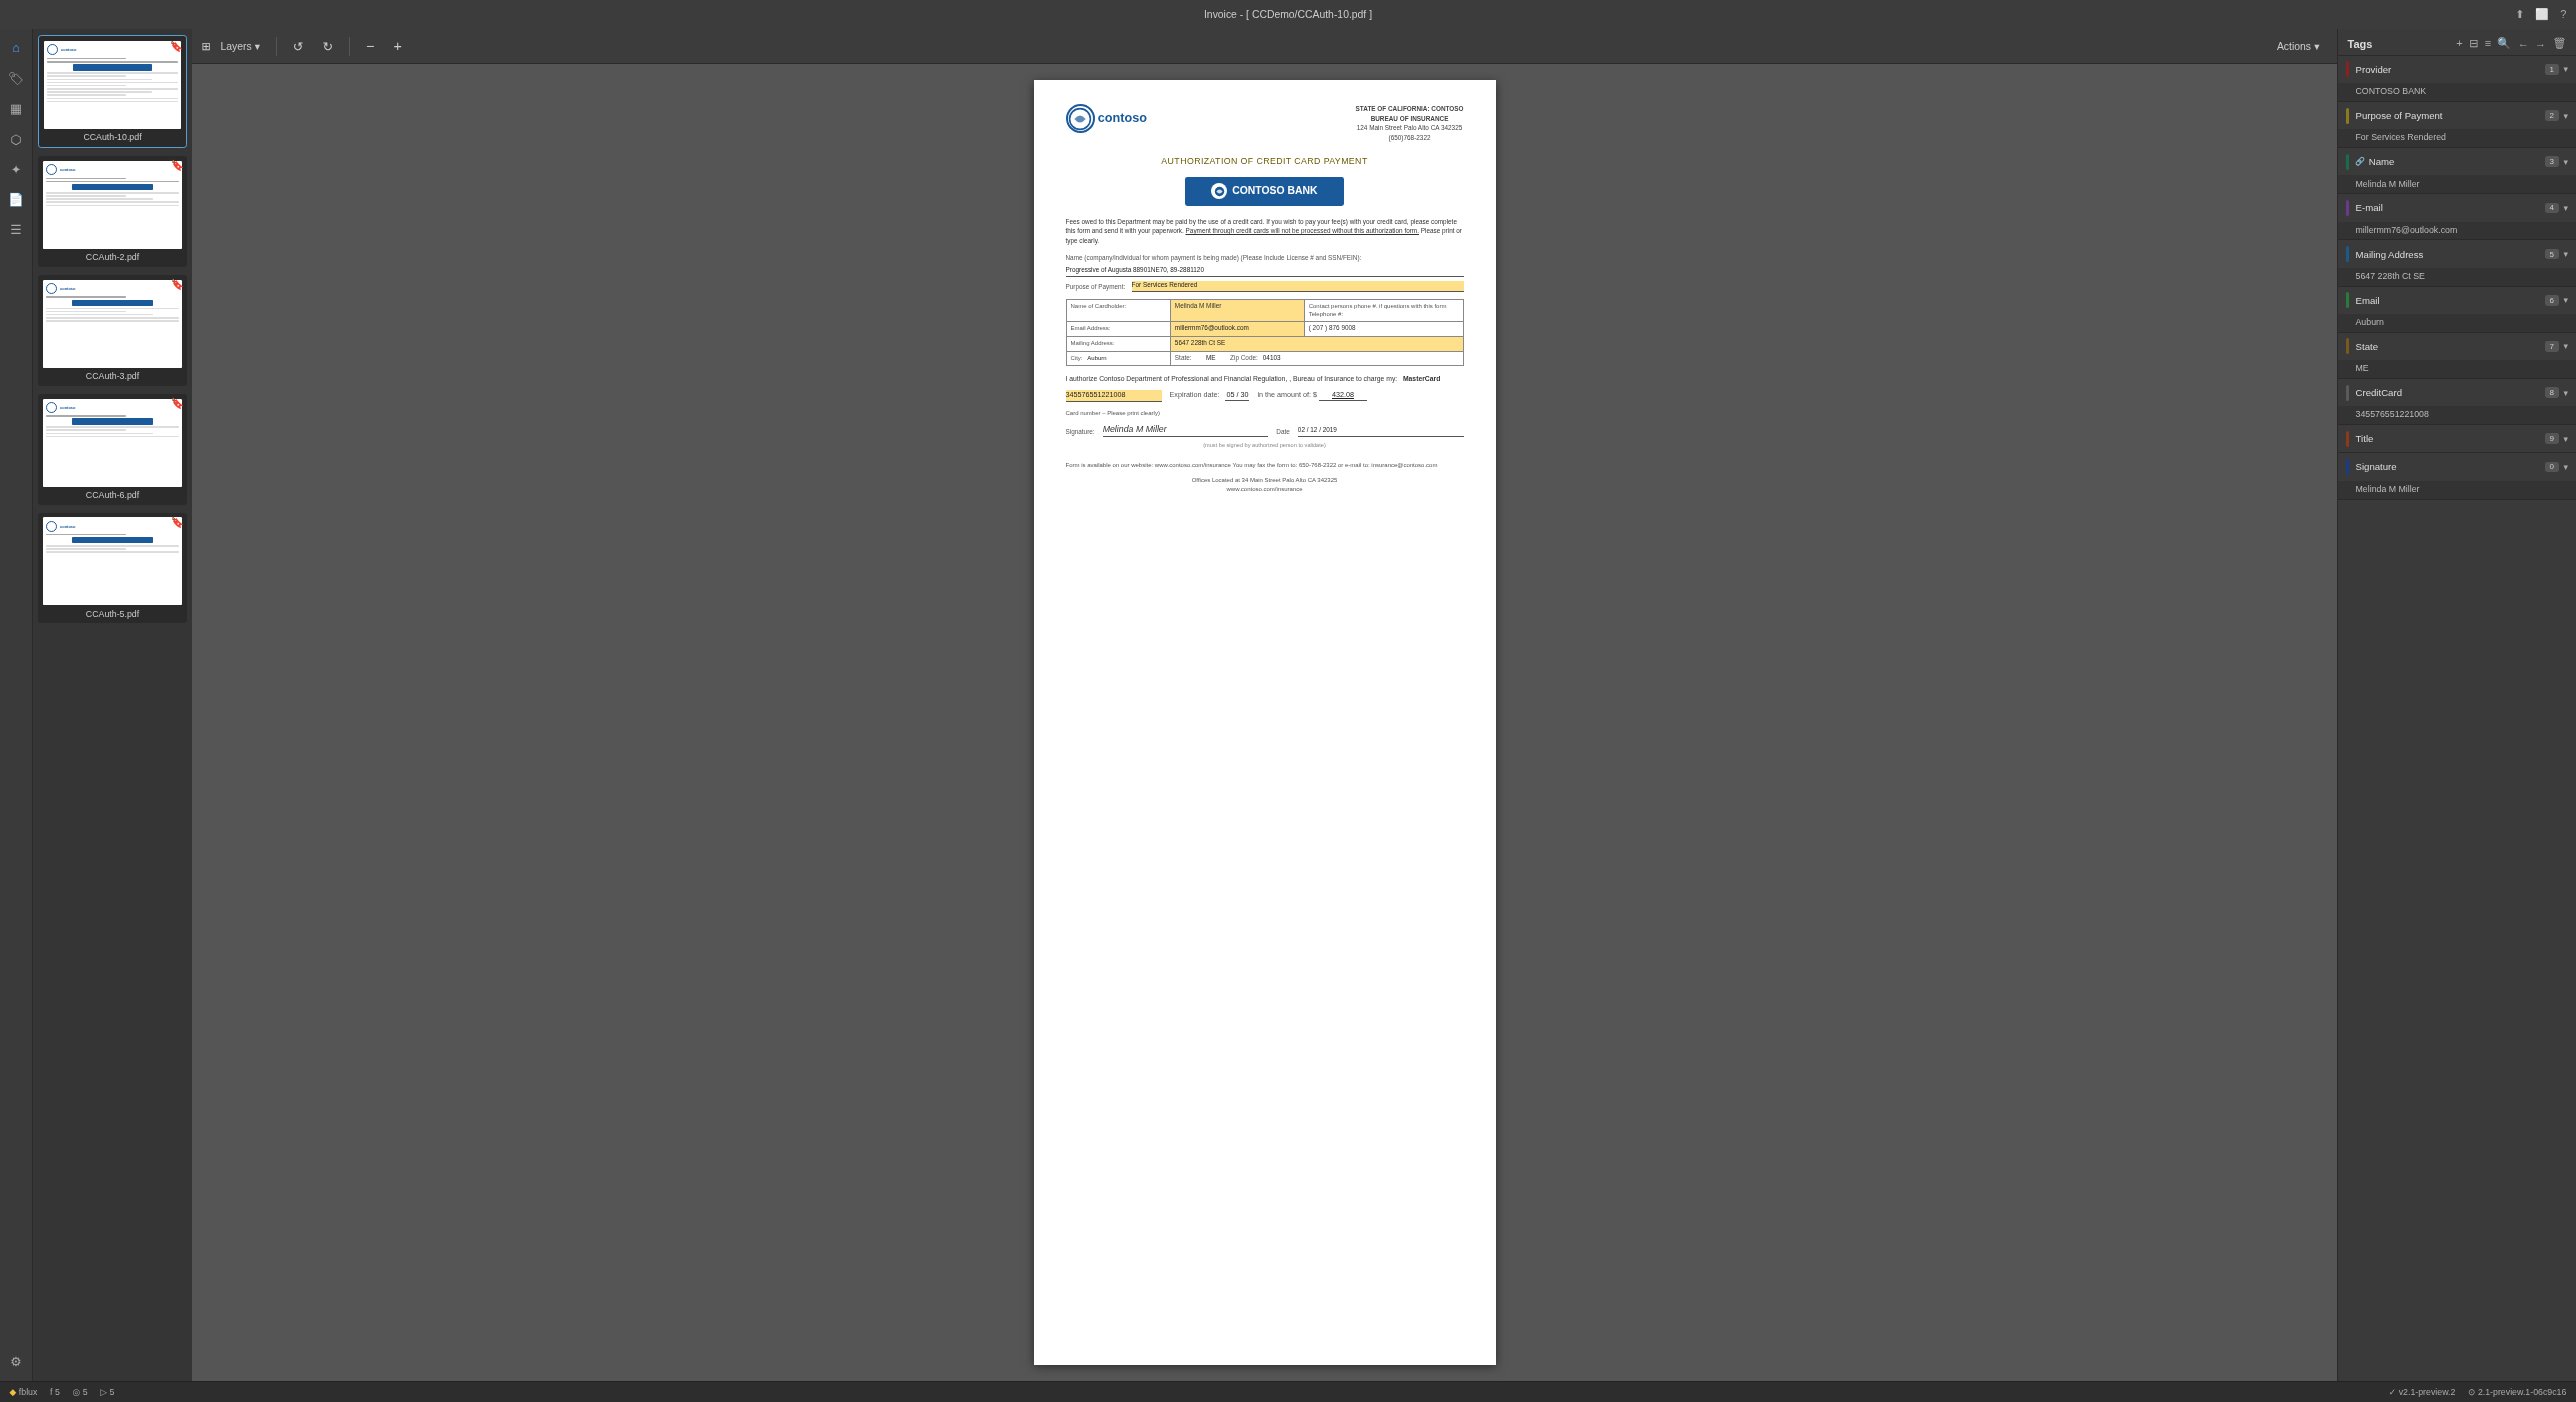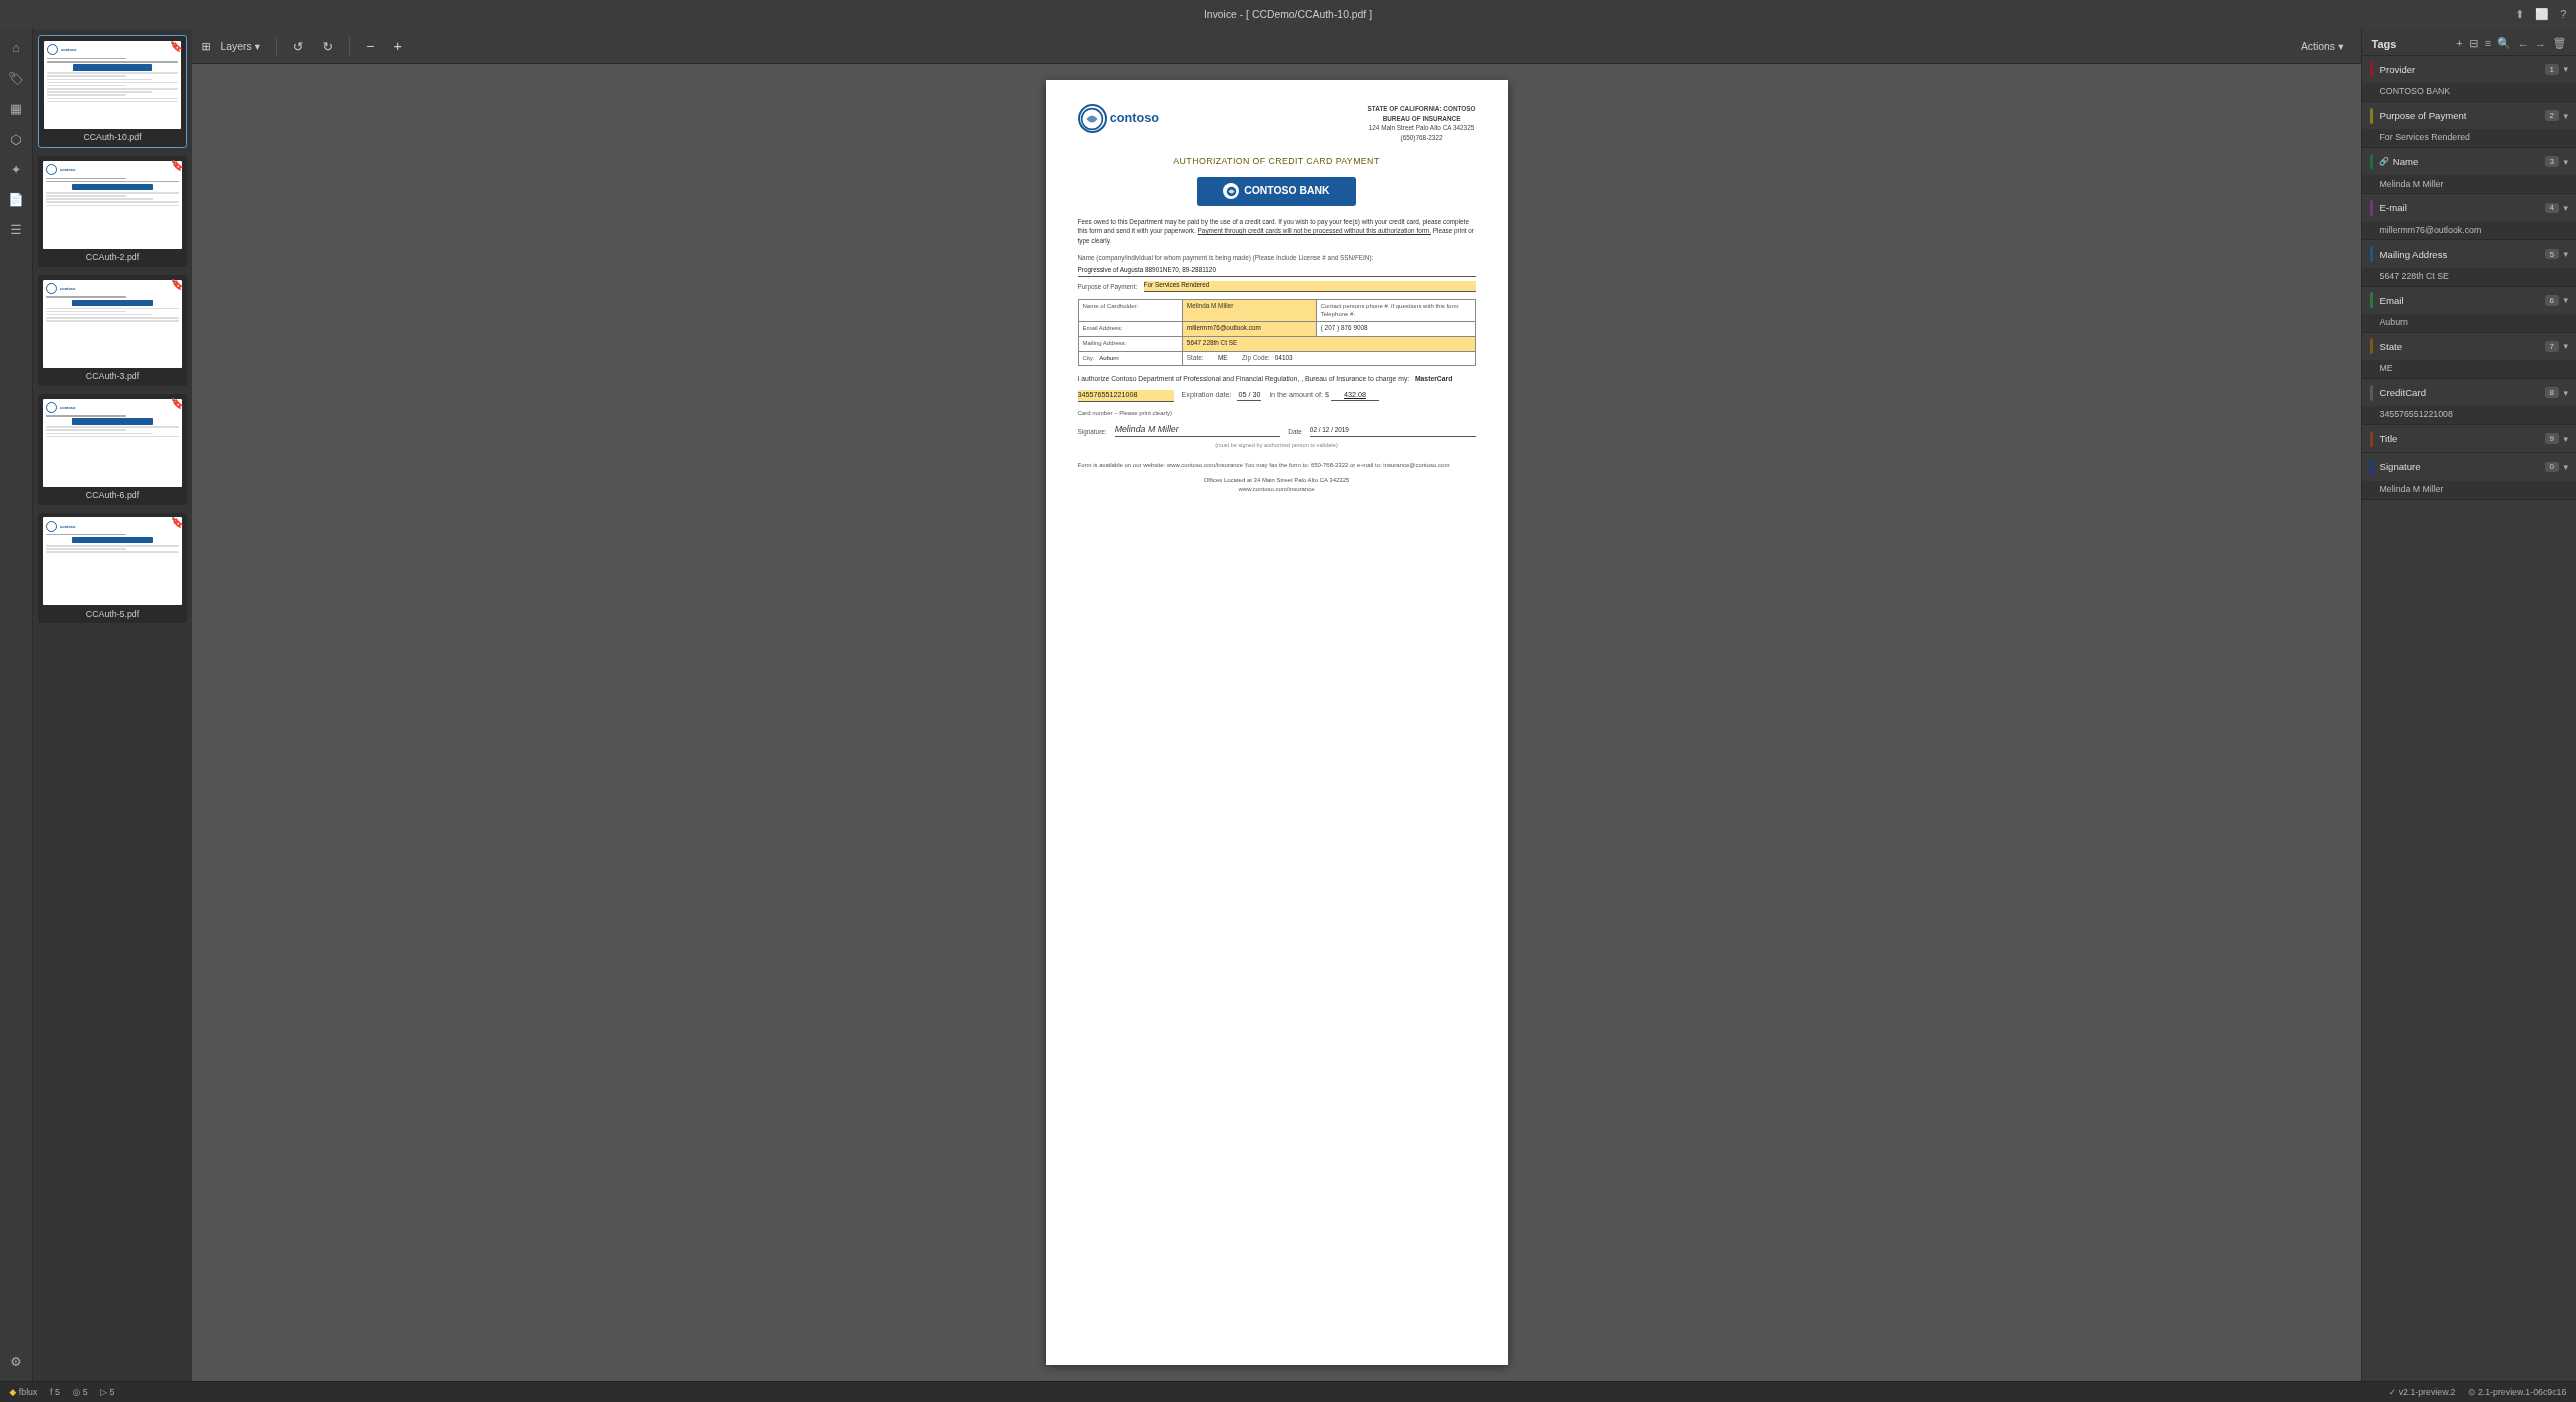--- a/index.html
+++ b/index.html
@@ -332,21 +332,21 @@
     }
     .doc-footer-center {
       text-align: center;
       font-size: 6px;
       color: #555;
       margin-top: 6.4px;
     }
 
     
     .tags-panel {
-      width: 215px;
+      width: 239px;
       background: #3a3a3a;
       display: flex;
       flex-direction: column;
       flex-shrink: 0;
       border-left: 0.8px solid #2a2a2a;
       overflow: hidden;
     }
     .tags-header {
       padding: 8px 9.6px 4.8px;
       display: flex;

